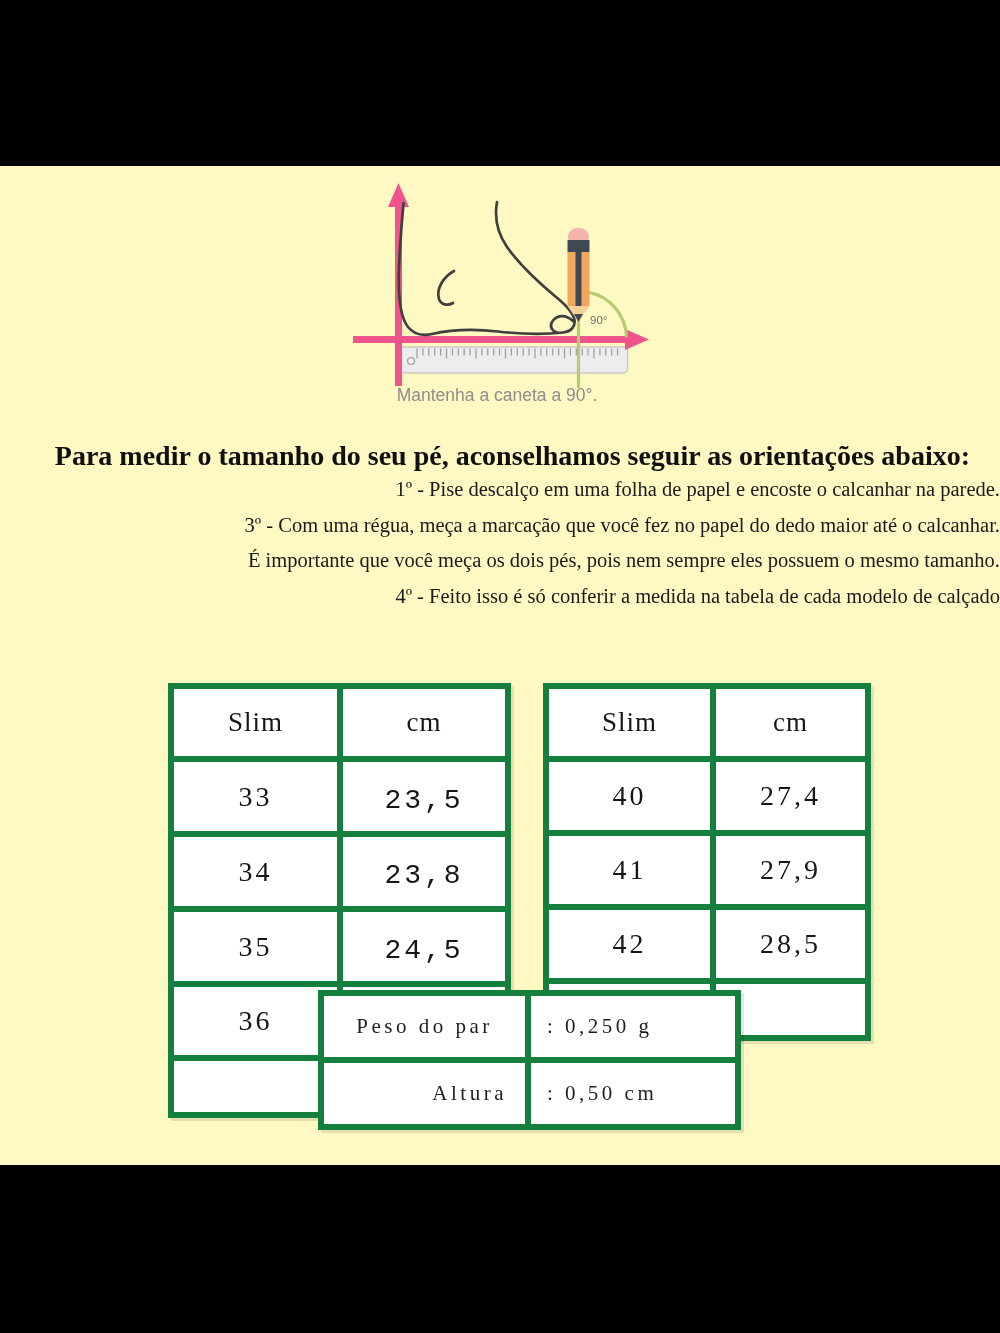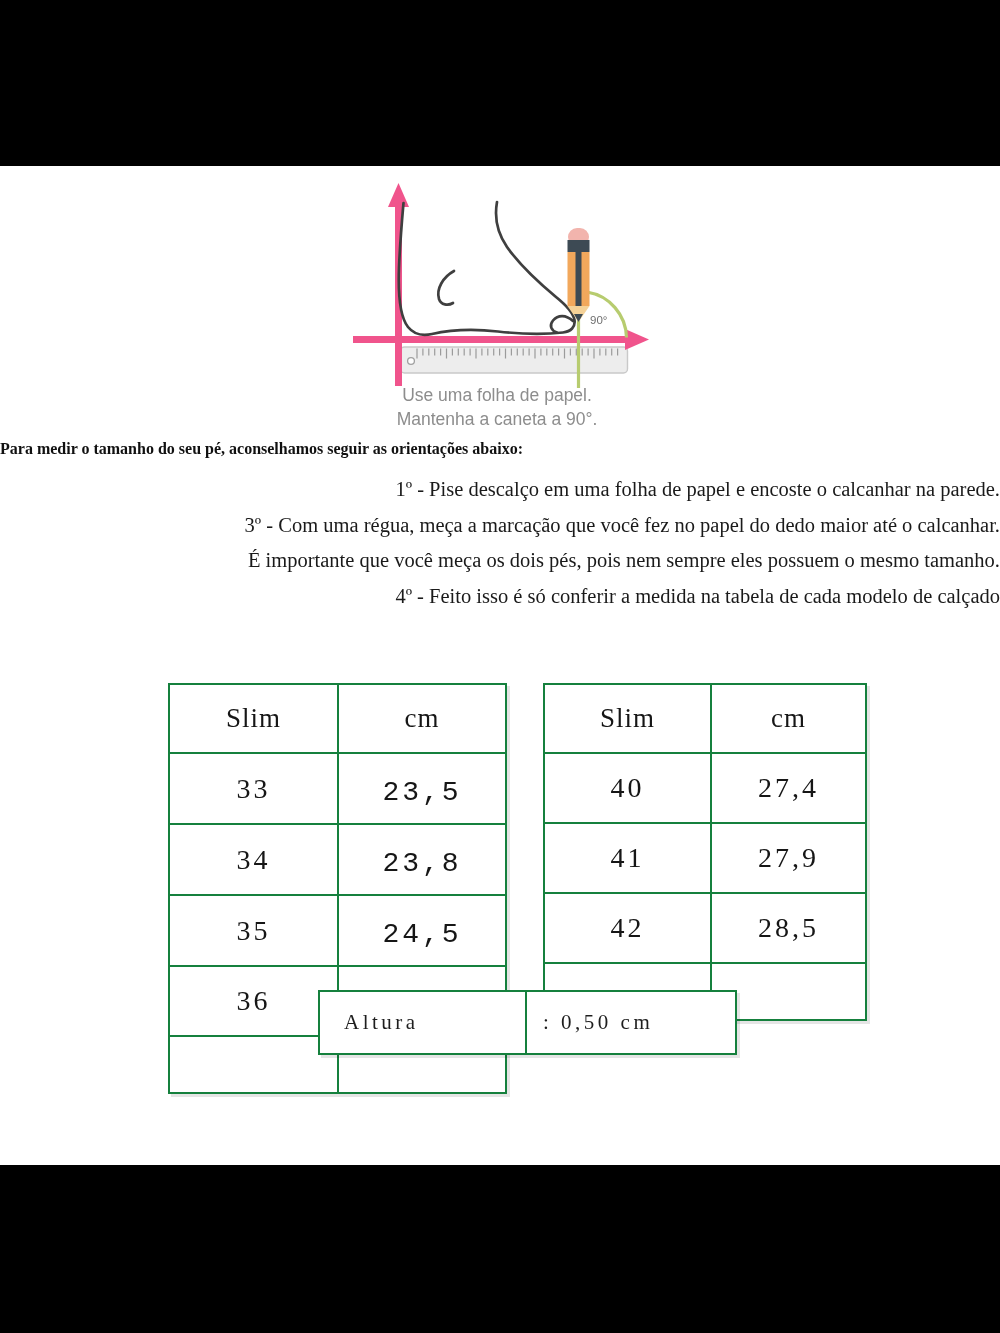--- a/index.html
+++ b/index.html
@@ -1,66 +1,66 @@
 <!DOCTYPE html>
 <html><head>
 <meta charset="utf-8">
 <style>
   html,body { margin:0; padding:0; background:#555; }
   .page {
     position:relative; width:1000px; height:1333px;
-    background:#ffffff; overflow:hidden; margin:0 auto;
+    background:#fef9c3; overflow:hidden; margin:0 auto;
     font-family:"Liberation Serif", serif; color:#161616;
   }
   .bar { position:absolute; left:0; width:1000px; background:#000; }
   .bar-top { top:0; height:166px; }
   .bar-bottom { top:1165px; height:168px; }
 
   .illustration { position:absolute; left:340px; top:178px; width:320px; height:212px; }
 
   .illo-caption {
     position:absolute; left:338px; top:384px; width:318px;
     text-align:center; font-family:"Liberation Sans", sans-serif;
     font-size:17.5px; line-height:23.5px; color:#8d8d8d;
   }
 
   .title {
     position:absolute; left:0; top:440px; width:970px;
-    text-align:left; font-weight:bold; font-size:16px; color:#101010;
+    text-align:right; font-weight:bold; font-size:28px; color:#101010;
   }
 
   .steps {
     position:absolute; left:0; top:472px; width:1000px;
     text-align:right; font-size:20.5px; line-height:35.6px; color:#1a1a1a;
   }
 
   table.grid {
     position:absolute; border-collapse:collapse; table-layout:fixed;
     background:#fff; box-shadow:3px 3px 0 rgba(0,0,0,0.10);
   }
   table.grid td, table.grid th {
-    border:2px solid #15803d; padding:18px; text-align:center;
+    border:6px solid #15803d; padding:18px; text-align:center;
     font-weight:normal; overflow:hidden; white-space:nowrap;margin-top:15px;
   }
   .size-table-left  { left:168px; top:683px; width:337px; }
   .size-table-right { left:543px; top:683px; width:322px; }
   .size-table tr.h-head { height:46px; }
   .size-table tr.h-row  { height:57px; }
   .size-table th { font-size:27px; letter-spacing:1px; }
   .size-table td { font-size:28px; letter-spacing:3px; }
   td.low { vertical-align:bottom; }
   td.low span { position:relative; top:3px;font-family:Liberation Mono, monospace; }
 
   .spec-table { left:318px; top:990px; width:417px; }
   .spec-table tr { height:41px; }
   .spec-table td {
     font-weight:bold; font-size:21px; letter-spacing:3.5px; color:#1e1e1e;
   }
   .spec-table td.spec-label-center { text-align:center; }
-  .spec-table td.spec-label-left   { text-align:left; padding-left:24px; }
+  .spec-table td.spec-label-left   { text-align:right; padding-left:24px; }
   .spec-table td.spec-value        { text-align:left; padding-left:16px; }
 </style>
 </head>
 <body>
 
 <div class="page">
 
   <div class="bar bar-top"></div>
   <div class="bar bar-bottom"></div>
 
@@ -105,21 +105,20 @@
       <rect x="567.5" y="252" width="22" height="54" fill="#f2a85c"></rect>
       <rect x="575.5" y="252" width="6" height="54" fill="#3d4a54"></rect>
       <polygon points="567.5,306 589.5,306 578.5,322" fill="#f5d298"></polygon>
       <polygon points="574,314 583,314 578.5,322" fill="#3d4a54"></polygon>
     </g>
 
     <text x="590" y="324" font-family="Liberation Sans, sans-serif" font-size="11.5" fill="#6f6f6f">90°</text>
   </svg>
 
   <div class="illo-caption">
-    <div>Use uma folha de papel.</div>
     <div>Mantenha a caneta a 90°.</div>
   </div>
 
   <div class="title">Para medir o tamanho do seu pé, aconselhamos seguir as orientações abaixo:</div>
 
   <div class="steps">
     <div>1º - Pise descalço em uma folha de papel e encoste o calcanhar na parede.</div>
     <div>3º - Com uma régua, meça a marcação que você fez no papel do dedo maior até o calcanhar.</div>
     <div>É importante que você meça os dois pés, pois nem sempre eles possuem o mesmo tamanho.</div>
     <div>4º - Feito isso é só conferir a medida na tabela de cada modelo de calçado</div>
@@ -186,20 +185,24 @@
     </tr>
   </tbody>
     </table>
 
   <table class="grid spec-table">
     <colgroup>
         <col style="width:207px">
         <col style="width:210px">
       </colgroup>
     <tbody>
+        <tr>
+      <td class="spec-label-center">Peso do par</td>
+      <td class="spec-value">: 0,250 g</td>
+    </tr>
     <tr>
       <td class="spec-label-left">Altura</td>
       <td class="spec-value">: 0,50 cm</td>
     </tr>
   </tbody>
     </table>
 
 </div>
 
 </body></html>

